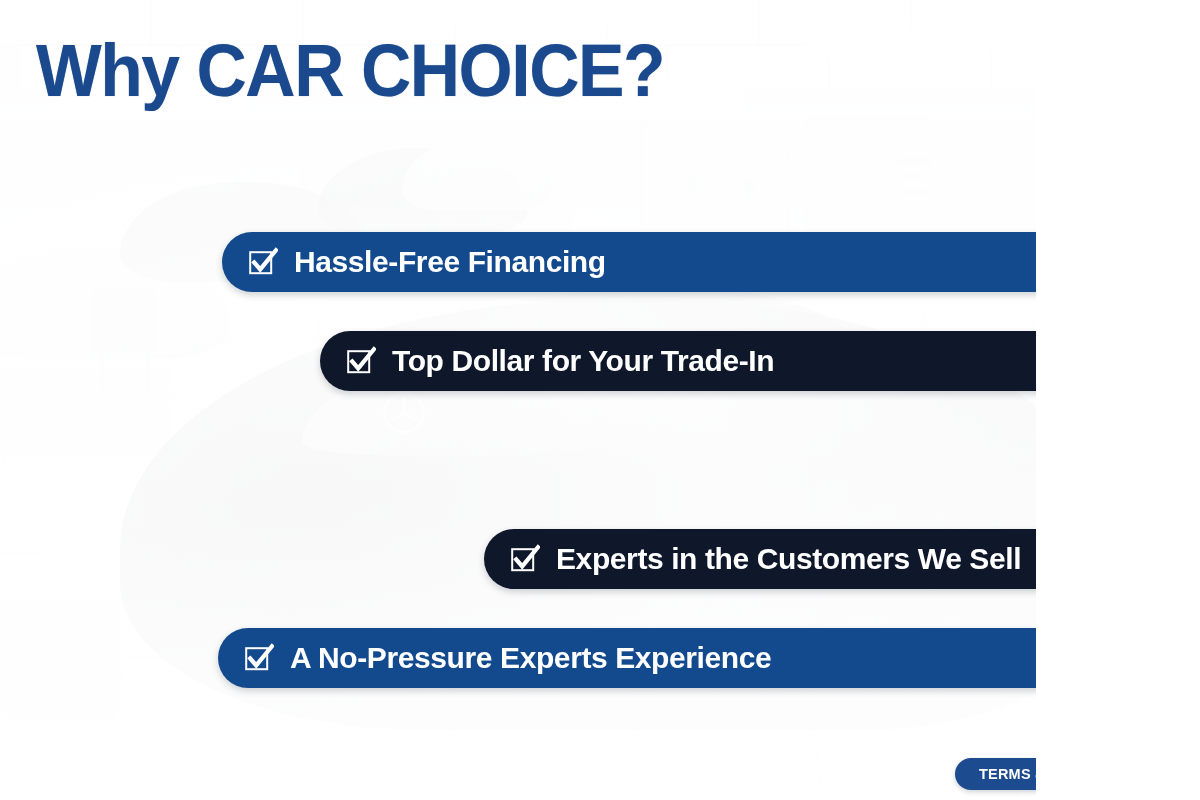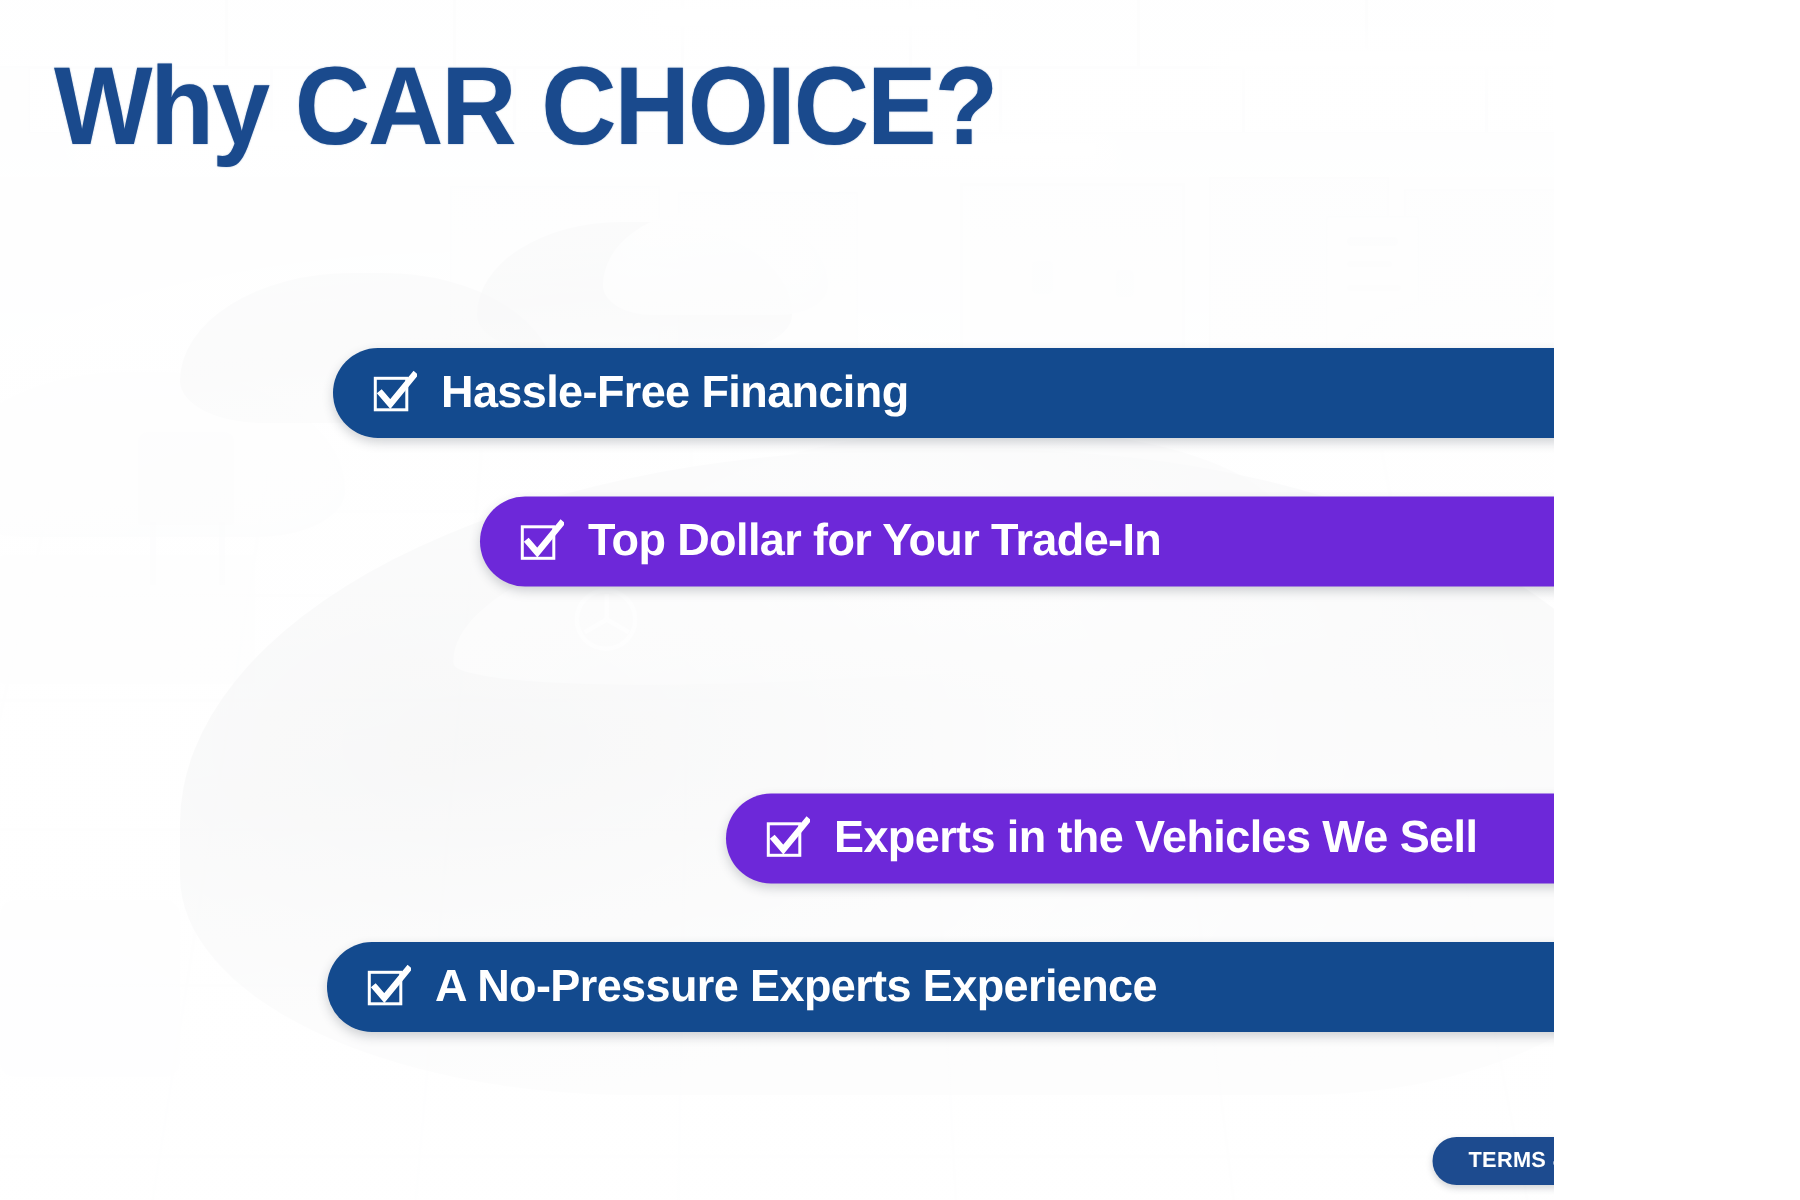--- a/index.html
+++ b/index.html
@@ -201,21 +201,21 @@
     height: 60px;
     padding-left: 26px;
     padding-right: 52px;
     border-top-left-radius: 30px;
     border-bottom-left-radius: 30px;
     box-shadow: 0 3px 7px rgba(40,50,62,0.22);
     box-sizing: border-box;
     white-space: nowrap;
   }
   .pill.navy  { background: #134a8e; }
-  .pill.sky   { background: #6d28d9; }
+  .pill.sky   { background: #0f172a; }
 
   .check-icon {
     flex: 0 0 auto;
     width: 30px;
     height: 30px;
     margin-right: 16px;
     position: relative;
     display: block;
   }
   .check-icon svg { display: block; }
@@ -360,21 +360,21 @@
   </div>
 
 
   <div class="pill sky" style="left:484px; top:529px; width:716px;">
     <span class="check-icon">
       <svg width="30" height="30" viewBox="0 0 30 30">
         <rect x="2.2" y="5.2" width="21" height="21" fill="none" stroke="#ffffff" stroke-width="2"></rect>
         <path d="M6.2 15.4 L12.2 22.4 L28 3.2" fill="none" stroke="#ffffff" stroke-width="4.2" stroke-linecap="square" stroke-linejoin="miter"></path>
       </svg>
     </span>
-    <span class="pill-label">Experts in the Vehicles We Sell</span>
+    <span class="pill-label">Experts in the Customers We Sell</span>
   </div>
 
   <div class="pill navy" style="left:218px; top:628px; width:982px;">
     <span class="check-icon">
       <svg width="30" height="30" viewBox="0 0 30 30">
         <rect x="2.2" y="5.2" width="21" height="21" fill="none" stroke="#ffffff" stroke-width="2"></rect>
         <path d="M6.2 15.4 L12.2 22.4 L28 3.2" fill="none" stroke="#ffffff" stroke-width="4.2" stroke-linecap="square" stroke-linejoin="miter"></path>
       </svg>
     </span>
     <span class="pill-label">A No-Pressure Experts Experience</span>

